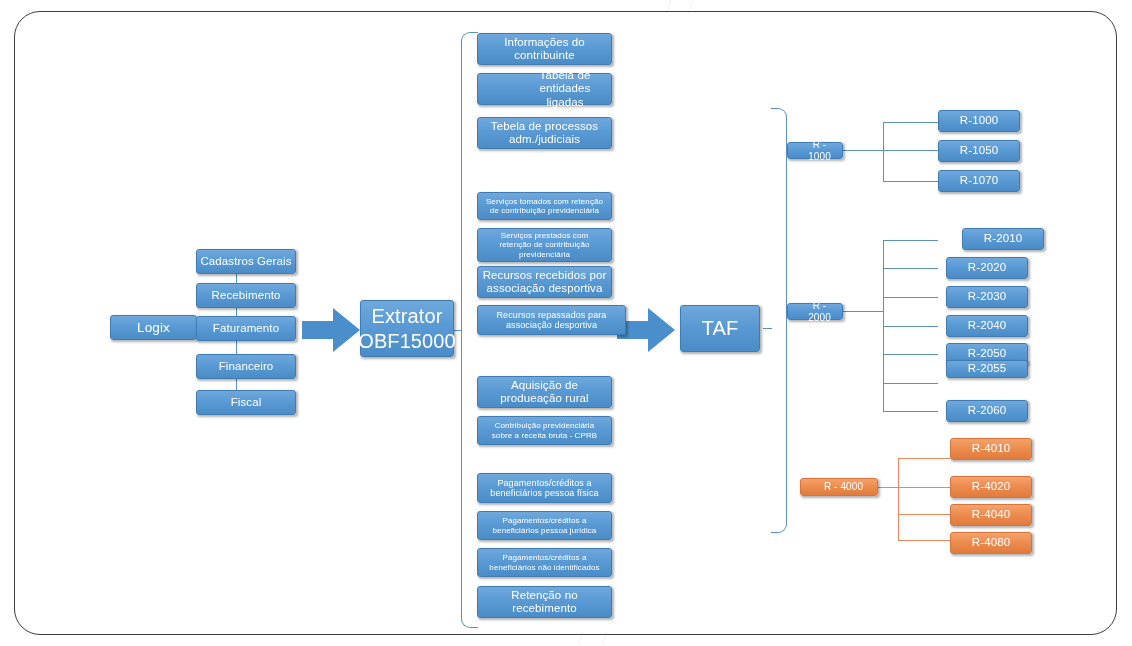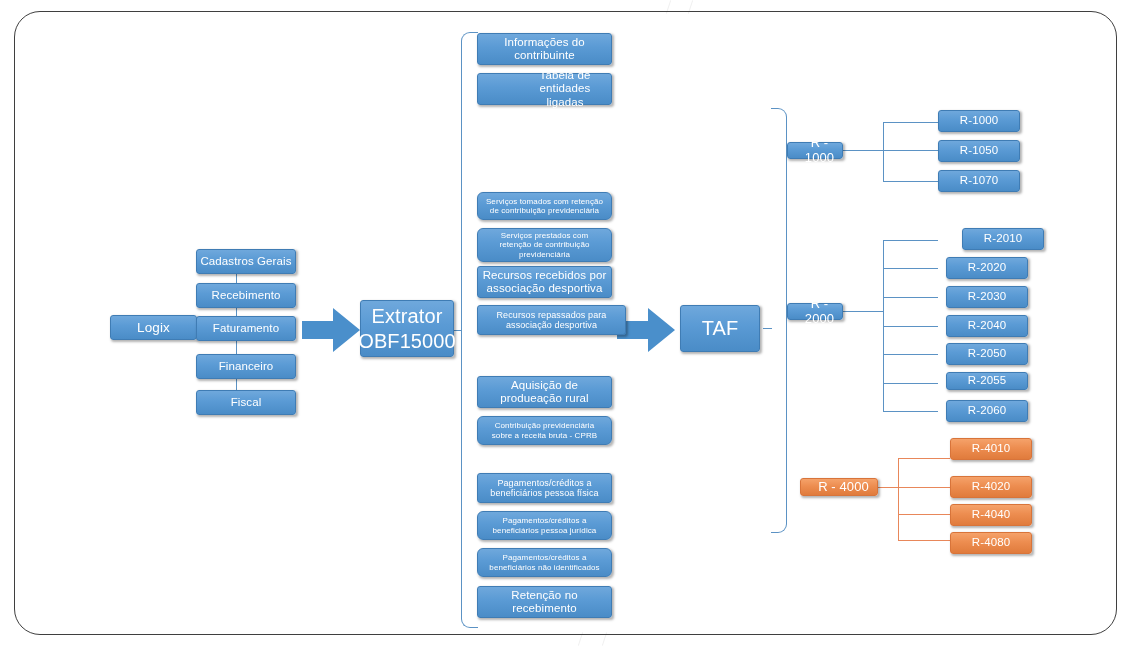--- a/index.html
+++ b/index.html
@@ -62,22 +62,22 @@
   .box.orange {
     background: linear-gradient(to bottom, #f5a26a 0%, #ed8d50 45%, #e07b3c 100%);
     border: 1px solid #d8743a;
   }
 
   
   .fs-big   { font-size: 20px; }
   .fs-med   { font-size: 13.5px; }
   .fs-reg   { font-size: 11.5px; }
   .fs-small { font-size: 9px; }
-  .fs-tiny  { font-size: 8px; border-radius: 6px; }
-  .fs-tag   { font-size: 13px; padding-left: 12px; }
+  .fs-tiny  { font-size: 8px; }
+  .fs-tag   { font-size: 10px; padding-left: 12px; }
 
   
   .ln {
     position: absolute;
     background: #5b92c4;
     z-index: 1;
   }
   .ln.h { height: 1px; }
   .ln.v { width: 1px; }
   .ln.orange { background: #e8875a; }
@@ -139,20 +139,22 @@
   <div class="box fs-big" style="left:360px;top:300px;width:94px;height:57px;line-height:1.25;">Extrator
 OBF15000</div>
 
   <div class="bracket" style="left:461px;top:32px;width:17px;height:596px;"></div>
   <div class="ln h" style="left:454px;top:330px;width:8px;"></div>
 
   <div class="box fs-reg" style="left:477px;top:33px;width:135px;height:32px;">Informações do
 contribuinte</div>
   <div class="box fs-reg" style="left:477px;top:73px;width:135px;height:32px;padding-left:44px;">Tabela de entidades
 ligadas</div>
+  <div class="box fs-reg" style="left:477px;top:117px;width:135px;height:32px;">Tebela de processos
+adm./judiciais</div>
 
   <div class="box fs-tiny" style="left:477px;top:192px;width:135px;height:28px;">Serviços tomados com retenção
 de contribuição previdenciária</div>
   <div class="box fs-tiny" style="left:477px;top:228px;width:135px;height:34px;">Serviços prestados com
 retenção de contribuição
 previdenciária</div>
   <div class="box fs-reg" style="left:477px;top:266px;width:135px;height:32px;">Recursos recebidos por
 associação desportiva</div>
   <div class="box fs-small" style="left:477px;top:305px;width:149px;height:30px;">Recursos repassados para
 associação desportiva</div>
@@ -201,21 +203,21 @@
   <div class="ln h" style="left:883px;top:326px;width:55px;"></div>
   <div class="ln h" style="left:883px;top:354px;width:55px;"></div>
   <div class="ln h" style="left:883px;top:383px;width:55px;"></div>
   <div class="ln h" style="left:883px;top:411px;width:55px;"></div>
 
   <div class="box fs-reg" style="left:946px;top:228px;width:82px;height:22px;margin-left:16px;">R-2010</div>
   <div class="box fs-reg" style="left:946px;top:257px;width:82px;height:22px;">R-2020</div>
   <div class="box fs-reg" style="left:946px;top:286px;width:82px;height:22px;">R-2030</div>
   <div class="box fs-reg" style="left:946px;top:315px;width:82px;height:22px;">R-2040</div>
   <div class="box fs-reg" style="left:946px;top:343px;width:82px;height:22px;">R-2050</div>
-  <div class="box fs-reg" style="left:946px;top:372px;width:82px;height:18px;">R-2055</div>
+  <div class="box fs-reg" style="left:946px;top:360px;width:82px;height:18px;">R-2055</div>
   <div class="box fs-reg" style="left:946px;top:400px;width:82px;height:22px;">R-2060</div>
 
   <div class="box orange fs-tag" style="left:800px;top:478px;width:78px;height:18px;">R - 4000</div>
   <div class="ln h orange" style="left:878px;top:487px;width:20px;"></div>
   <div class="ln v orange" style="left:898px;top:458px;height:82px;"></div>
   <div class="ln h orange" style="left:898px;top:458px;width:52px;"></div>
   <div class="ln h orange" style="left:898px;top:487px;width:52px;"></div>
   <div class="ln h orange" style="left:898px;top:514px;width:52px;"></div>
   <div class="ln h orange" style="left:898px;top:540px;width:52px;"></div>
 

